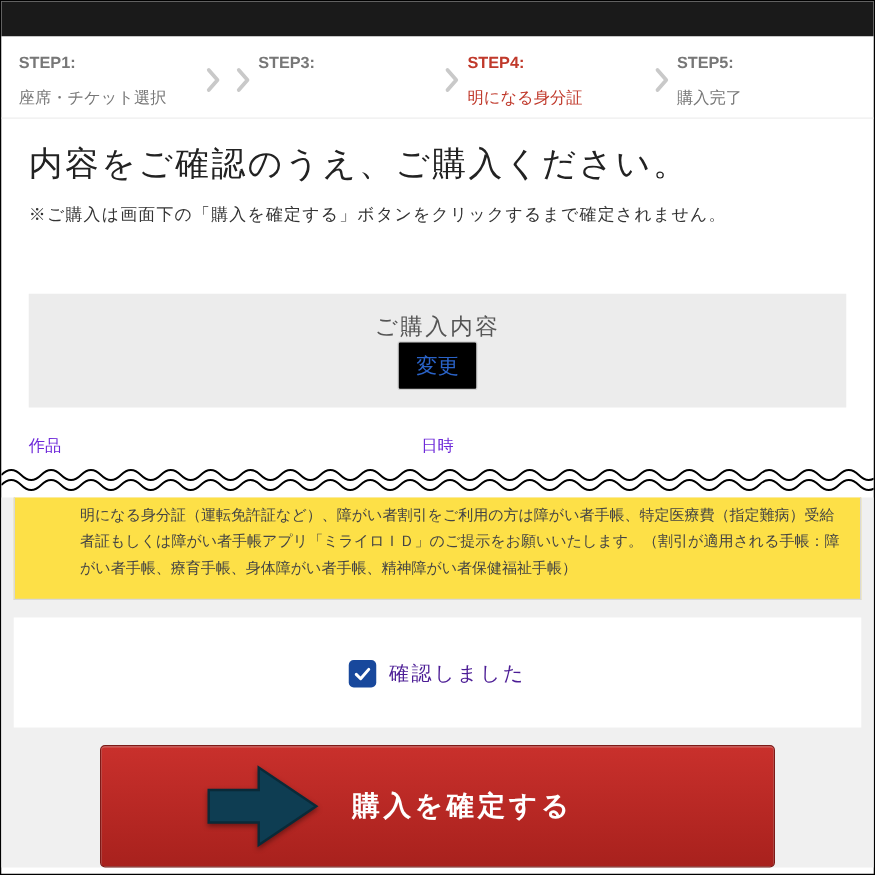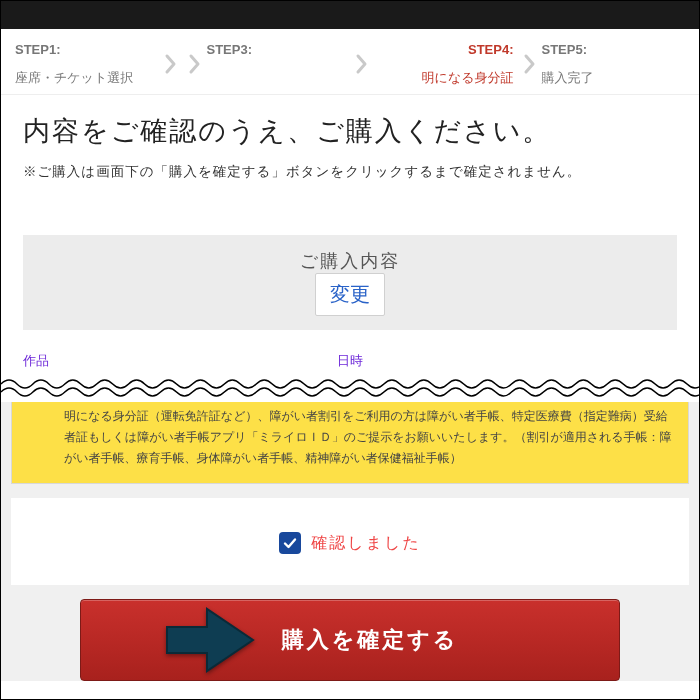--- a/index.html
+++ b/index.html
@@ -2,43 +2,43 @@
 <html><head>
 <meta charset="utf-8">
 <style>
   * { box-sizing: border-box; margin: 0; padding: 0; }
   html, body { width: 700px; height: 700px; font-family: "Hiragino Kaku Gothic ProN", "Meiryo", sans-serif; background: #fff; }
   .frame { width: 700px; height: 700px; border: 1px solid #000; position: relative; overflow: hidden; background: #fff; }
   .topbar { height: 28px; background: #1a1a1a; }
   .steps { display: flex; align-items: stretch; padding: 12px 14px 8px 14px; border-bottom: 1px solid #eee; }
   .step { flex: 1; display: flex; flex-direction: column; font-size: 13px; line-height: 1.35; color: #777; padding-right: 4px; }
   .step strong { display: block; font-weight: bold; font-size: 13px; margin-bottom: 10px; }
-  .step.active, .step.active strong { color: #c0392b; align-items: flex-end; }
+  .step.active, .step.active strong { color: #c0392b; }
   .sep { display: flex; align-items: center; padding: 0 4px; }
   .chev svg { display: block; }
   .main { padding: 18px 22px 0 22px; }
   .headline { font-size: 27px; color: #222; letter-spacing: 2px; margin-bottom: 14px; font-weight: 400; }
   .note { font-size: 13.5px; color: #333; letter-spacing: 1px; }
   .section-head { margin-top: 54px; background: #ececec; display: flex; align-items: center; justify-content: center; padding: 14px 20px; flex-direction: column; }
   .section-title { font-size: 18px; color: #555; letter-spacing: 2px; }
-  .change-btn { background: #ffffff; border: 1px solid #d0d0d0; color: #2a63c8; font-size: 20px; padding: 7px 14px; cursor: pointer; border-radius: 2px; }
+  .change-btn { background: #000000; border: 1px solid #d0d0d0; color: #2a63c8; font-size: 17px; padding: 7px 14px; cursor: pointer; border-radius: 2px; }
   .table-head { display: flex; padding: 22px 22px 6px 22px; font-size: 13px; color: #6d28d9; }
   .table-head .col1 { width: 48%; }
   .table-head .col2 { flex: 1; }
   .tear { position: relative; height: 26px; }
   .tear svg { width: 100%; height: 26px; display: block; }
   .lower { background: #f0f0f0; padding: 0 10px; }
   .infobox { background: #fde047; border: 1px solid #d8d8d8; border-top: none; padding: 4px 14px 14px 52px; font-size: 12px; line-height: 1.75; color: #444; margin: 0 0 14px 0; }
   .confirm-panel { background: #fff; padding: 34px 10px 30px 10px; text-align: center; }
   .confirm-row { display: inline-flex; align-items: center; gap: 10px; }
   .cb { width: 22px; height: 22px; border-radius: 4px; background: #18489c; display: inline-flex; align-items: center; justify-content: center; }
   .cb svg { display: block; }
-  .confirm-label { font-size: 16px; color: #ef4444; letter-spacing: 2px; }
+  .confirm-label { font-size: 16px; color: #4c1d95; letter-spacing: 2px; }
   .buy-wrap { position: relative; text-align: center; padding: 0 10px; }
-  .buy-btn { display: block; margin: 14px auto 0 auto; width: 540px; max-width: 100%; background: linear-gradient(#c9302c, #a8211d); color: #fff; border: 1px solid #7d1a17; border-radius: 4px; height: 82px; font-size: 22px; font-weight: bold; letter-spacing: 3px; cursor: pointer; box-shadow: inset 0 1px 0 rgba(255,255,255,0.25); position: relative; padding-left: 40px; }
+  .buy-btn { display: block; margin: 14px auto 0 auto; width: 540px; max-width: 100%; background: linear-gradient(#c9302c, #a8211d); color: #fff; border: 1px solid #7d1a17; border-radius: 4px; height: 98px; font-size: 22px; font-weight: bold; letter-spacing: 3px; cursor: pointer; box-shadow: inset 0 1px 0 rgba(255,255,255,0.25); position: relative; padding-left: 40px; }
   .arrow-overlay { position: absolute; left: 150px; top: 50%; transform: translateY(-50%); pointer-events: none; }
   .arrow-overlay svg { display: block; filter: drop-shadow(0 2px 2px rgba(0,0,0,0.4)); }
 </style>
 </head>
 <body>
 
 <div class="frame">
   <div class="topbar"></div>
 
   <div class="steps">

